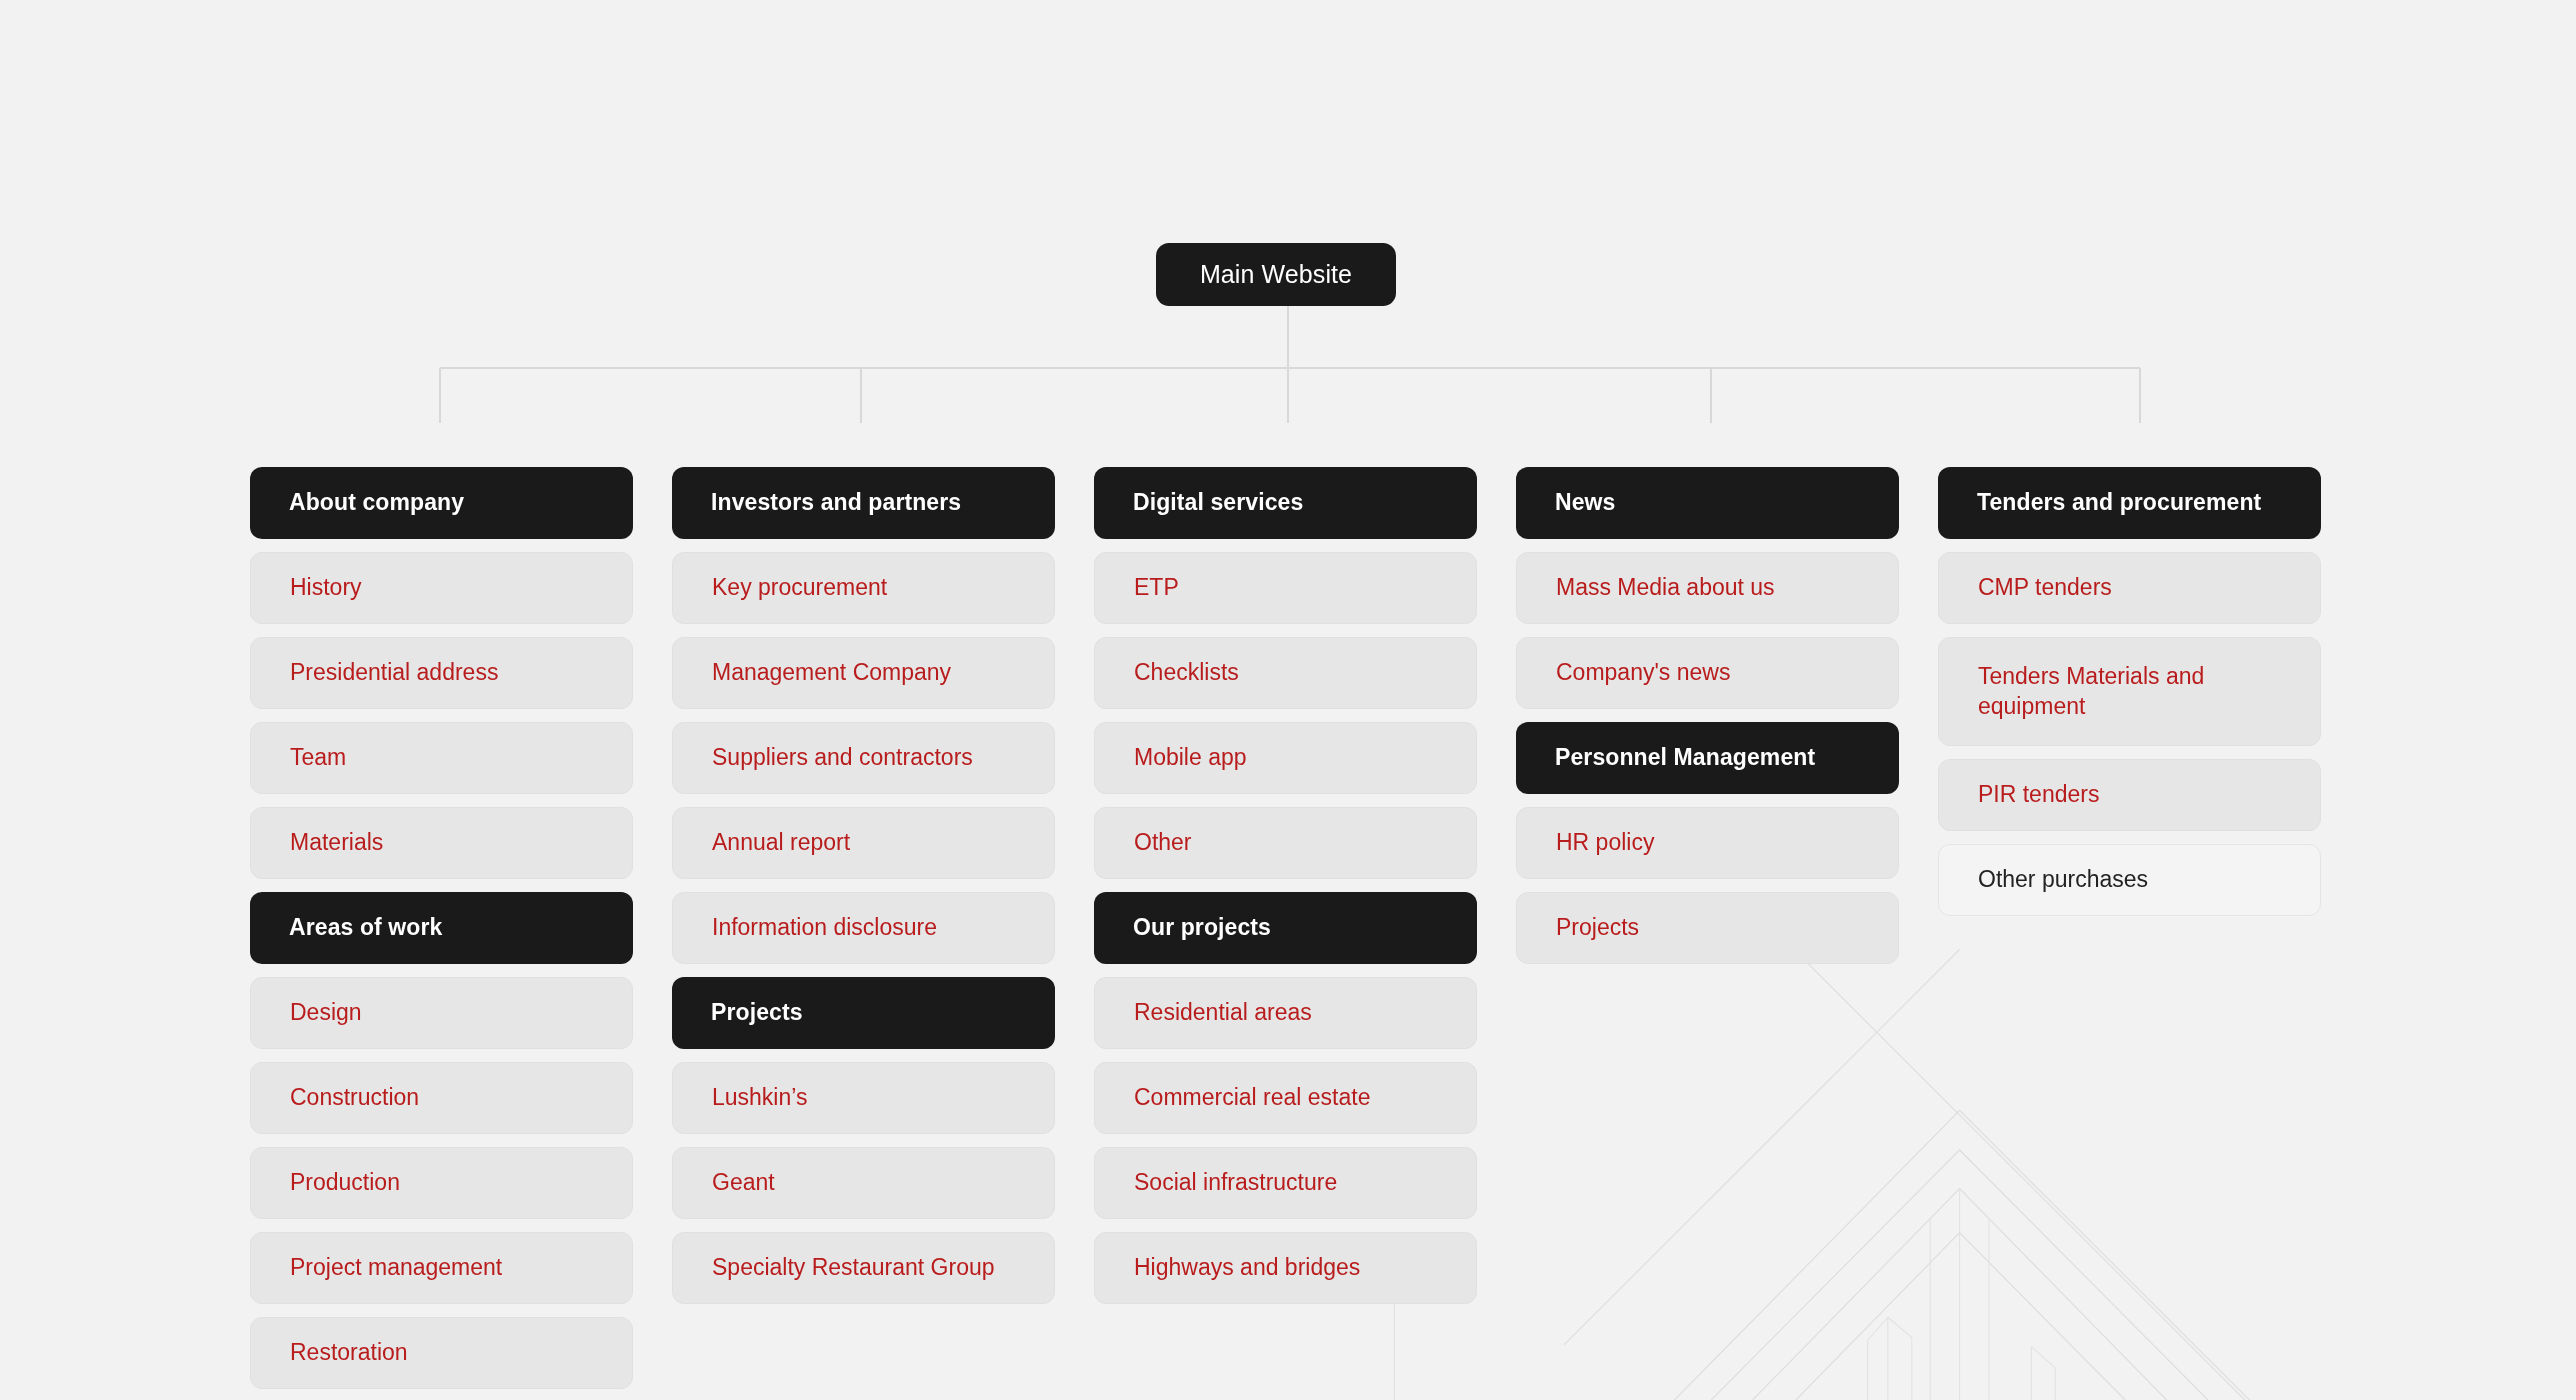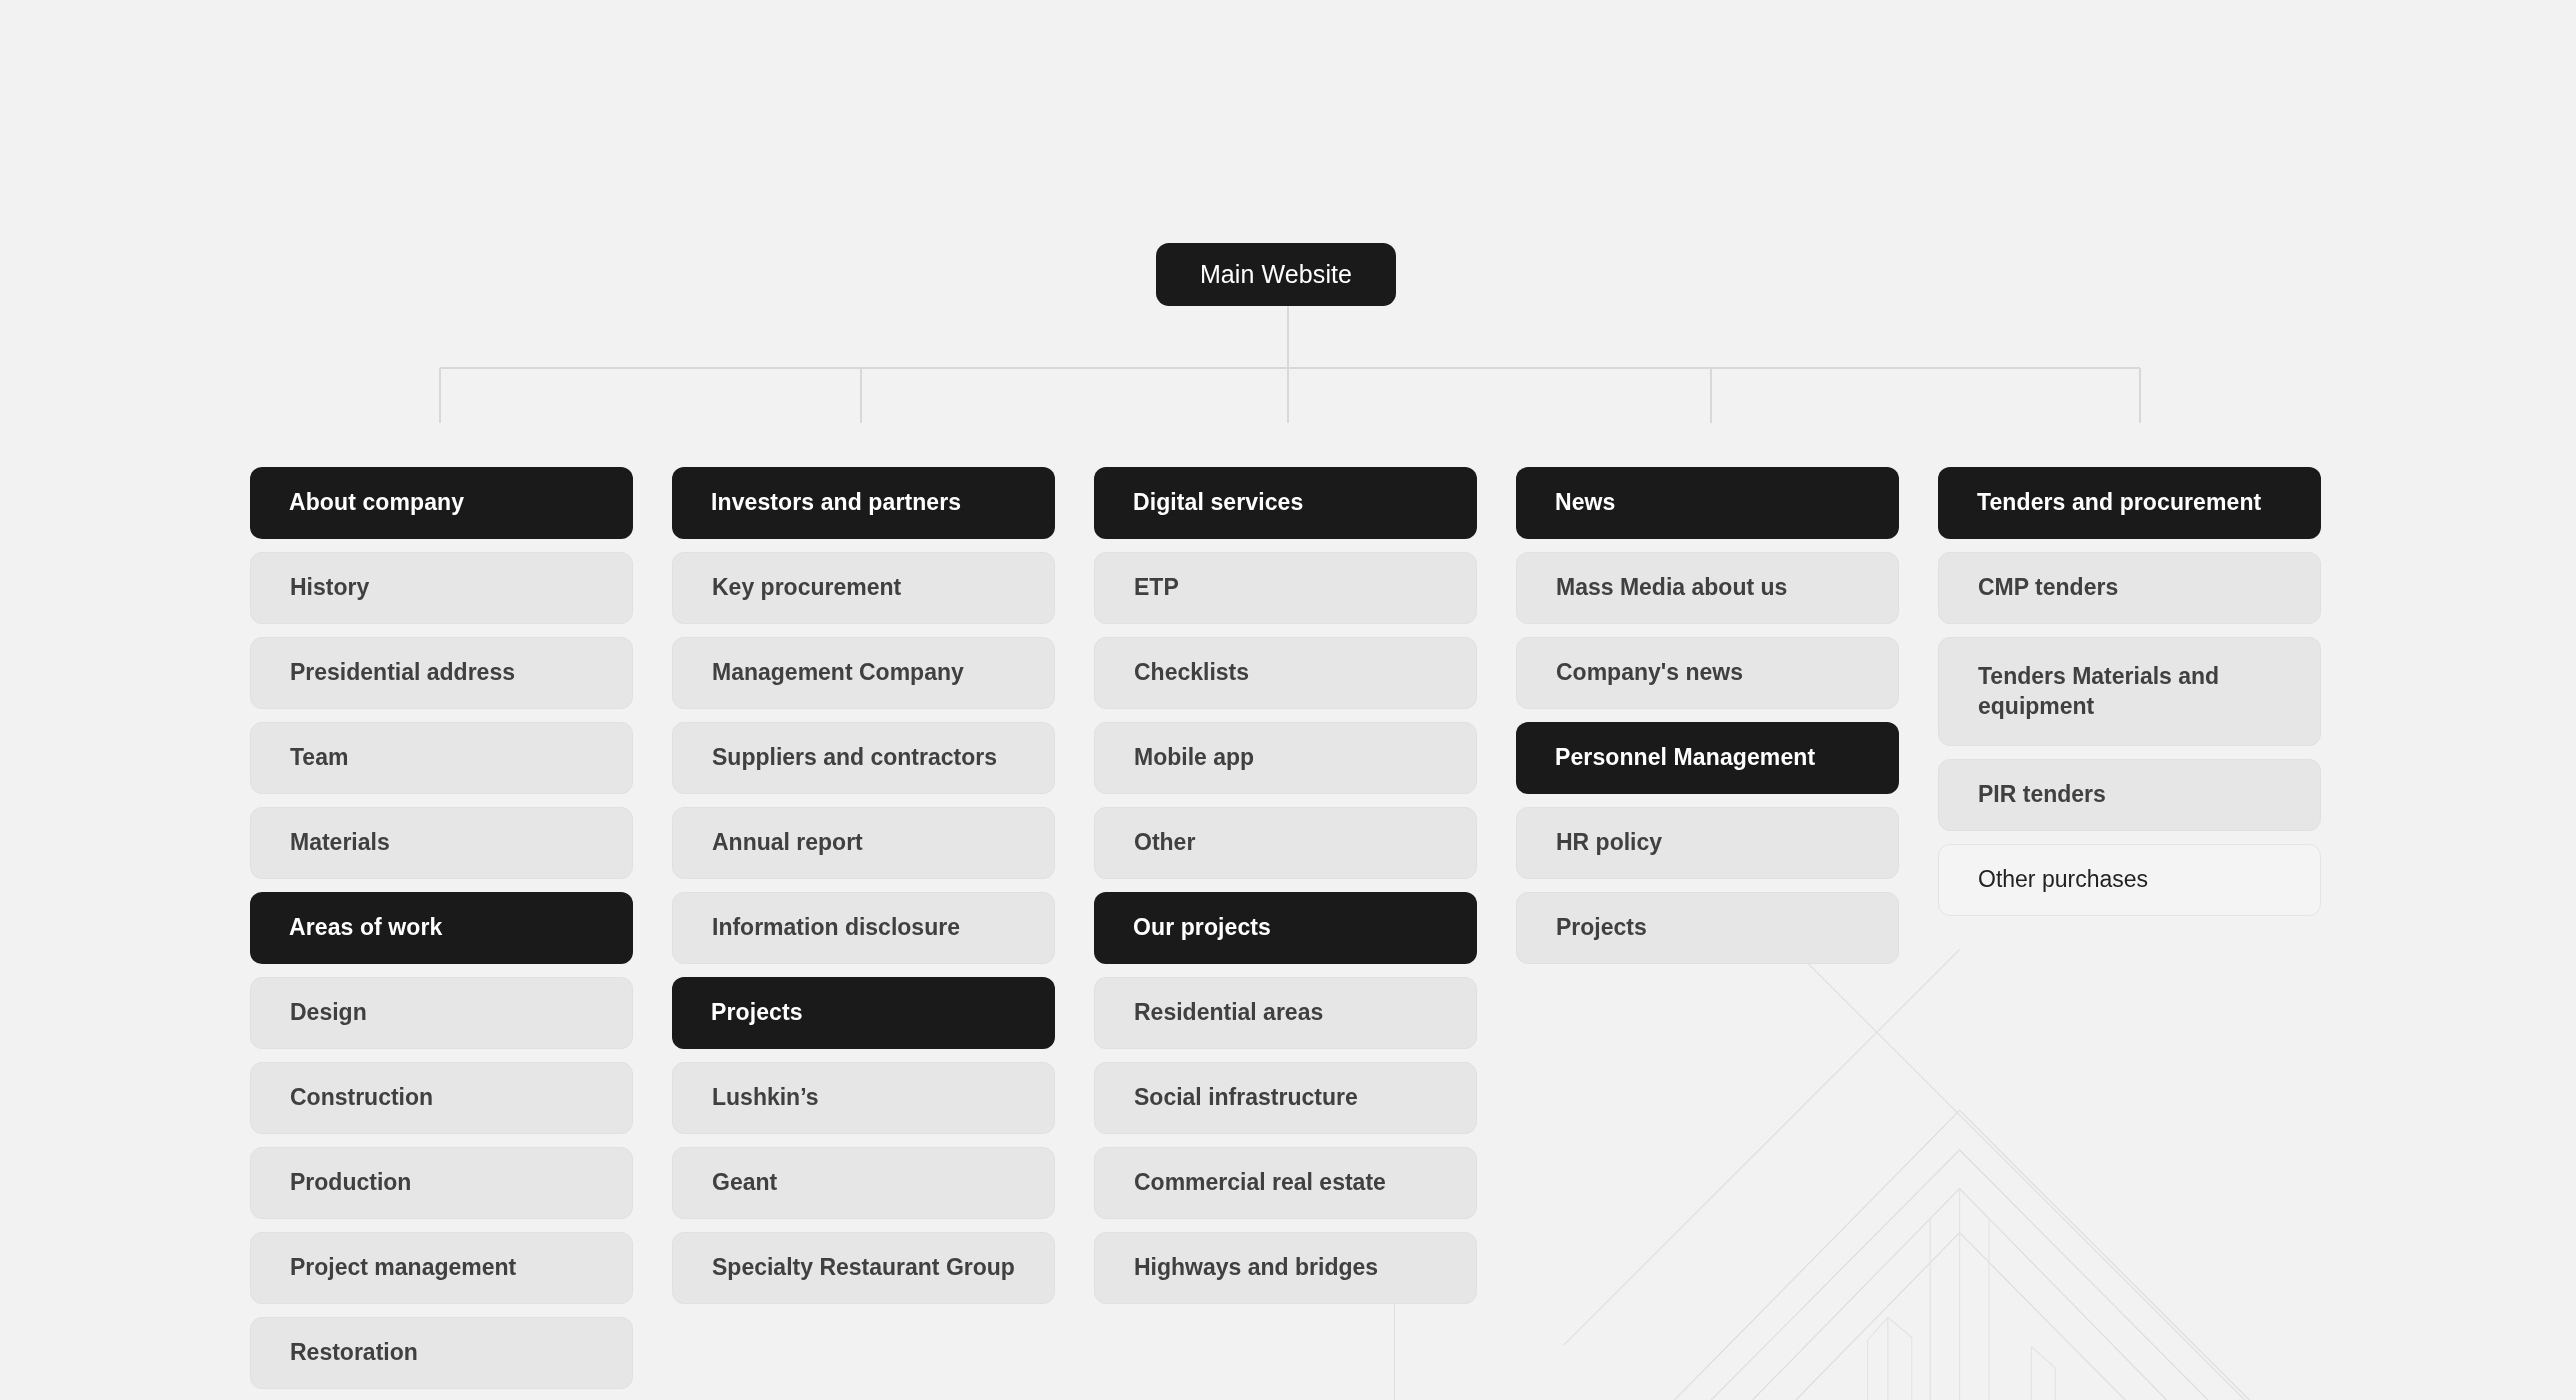--- a/index.html
+++ b/index.html
@@ -81,22 +81,22 @@
     line-height:1.28;
   }
   .node.header {
     background:#1a1a1a;
     color:#ffffff;
     font-weight:700;
     letter-spacing:0.1px;
   }
   .node.item {
     background:#e6e6e6;
-    color:#404040;
-    font-weight:700;
+    color:#b91c1c;
+    font-weight:400;
     border:0.9px solid #e0e0e0;
   }
   .node.ghost {
     background:#f4f4f4;
     color:#222222;
     font-weight:400;
     border:0.9px solid #e4e4e4;
     align-items:center;
   }
   .node.tall { min-height:109px; }
@@ -237,24 +237,24 @@
         <div class="node item">
           <span>Other</span>
         </div>
         <div class="node header">
           <span>Our projects</span>
         </div>
         <div class="node item">
           <span>Residential areas</span>
         </div>
         <div class="node item">
+          <span>Commercial real estate</span>
+        </div>
+        <div class="node item">
           <span>Social infrastructure</span>
-        </div>
-        <div class="node item">
-          <span>Commercial real estate</span>
         </div>
         <div class="node item">
           <span>Highways and bridges</span>
         </div>
       </div>
       <div class="column">
         <div class="node header">
           <span>News</span>
         </div>
         <div class="node item">

